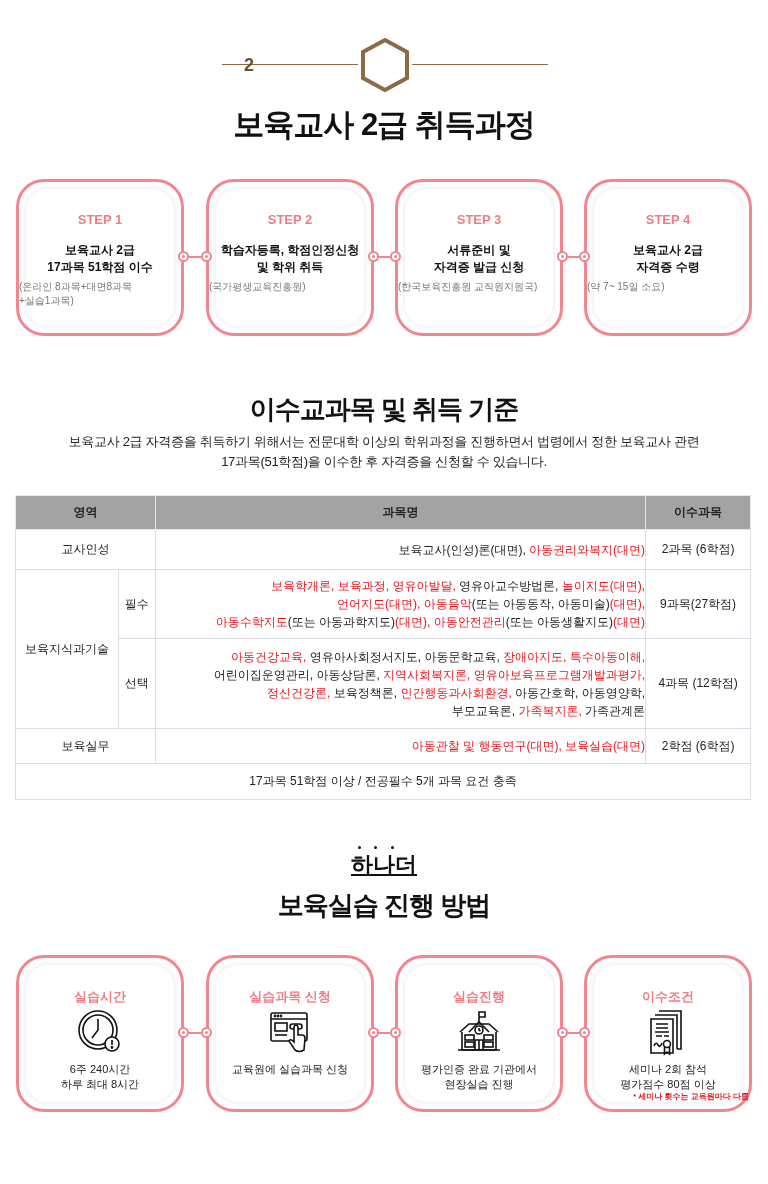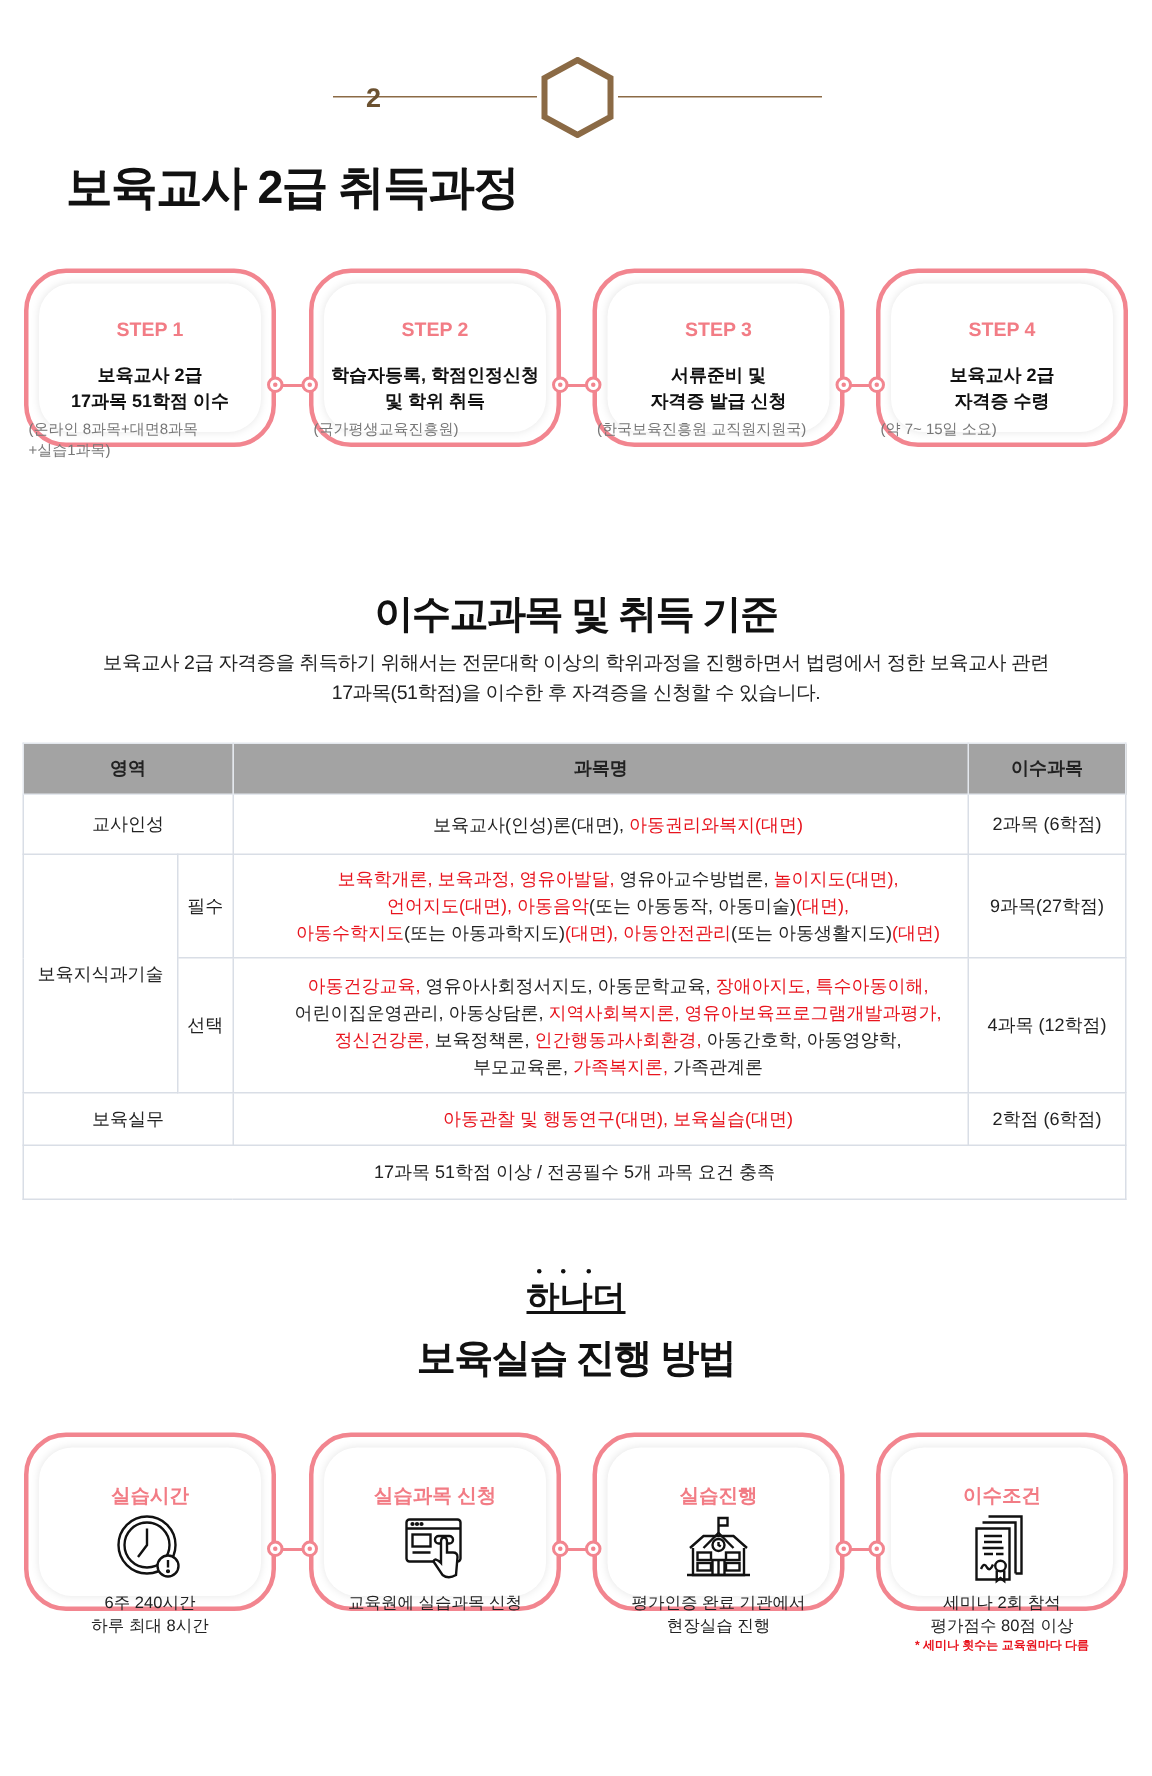--- a/index.html
+++ b/index.html
@@ -7,59 +7,59 @@
   body { font-family: "Liberation Sans", "DejaVu Sans", sans-serif; color: #111; position: relative; }
 
   
   .badge-wrap { position: absolute; left: 222px; top: 38px; width: 326px; height: 54px; }
   .badge-line { position: absolute; top: 26px; height: 1px; background: #8b6a45; }
   .badge-line.l { left: 0; width: 136px; }
   .badge-line.r { right: 0; width: 136px; }
   .hex { position: absolute; left: 136px; top: 0; width: 54px; height: 54px; }
   .hex-num { position: absolute; left: 0; top: 0; width: 54px; height: 54px; line-height: 54px; text-align: center; font-size: 18px; color: #6b5130; font-weight: bold; }
 
-  .title1 { position: absolute; left: 0; width: 768px; top: 104px; font-size: 31px; font-weight: bold; letter-spacing: -1px; color: #111; padding-left: 44px; }
+  .title1 { position: absolute; left: 0; width: 768px; top: 104px; text-align: center; font-size: 31px; font-weight: bold; letter-spacing: -1px; color: #111; }
 
   
   .cards { position: absolute; left: 0; width: 768px; }
-  .card { position: absolute; width: 168px; height: 119px; border: 3px solid #f2858f; border-radius: 28px; background: #fff; }
+  .card { position: absolute; width: 168px; height: 157px; border: 3px solid #f2858f; border-radius: 28px; background: #fff; }
   .card-inner { position: absolute; left: 7px; top: 7px; right: 7px; bottom: 7px; border-radius: 22px; box-shadow: 0 0 6px rgba(0,0,0,0.10); background: #fff; }
   .card .step { position: absolute; left: 0; right: 0; top: 30px; text-align: center; font-size: 13px; font-weight: bold; color: #f27c85; }
   .card .main { position: absolute; left: 0; right: 0; top: 60px; text-align: center; font-size: 12px; font-weight: bold; line-height: 17px; color: #111; }
   .card .sub { position: absolute; left: 0; right: 0; font-size: 10px; line-height: 14px; color: #777; }
   .connector { position: absolute; height: 2px; background: #f2858f; }
   .dot { position: absolute; width: 11px; height: 11px; border-radius: 50%; background: #fff; border: 2px solid #f2858f; }
   .dot::after { content: ""; position: absolute; left: 2px; top: 2px; width: 3px; height: 3px; border-radius: 50%; background: #f2858f; }
 
   
   .title2 { position: absolute; left: 0; width: 768px; top: 392px; text-align: center; font-size: 26px; font-weight: bold; letter-spacing: -1px; }
   .desc { position: absolute; left: 0; width: 768px; top: 432px; text-align: center; font-size: 13px; line-height: 20px; color: #222; letter-spacing: -0.3px; }
 
   table.crit { position: absolute; left: 15px; top: 495px; width: 736px; border-collapse: collapse; font-size: 12px; color: #222; }
   table.crit th, table.crit td { border: 1px solid #d9dee6; }
   table.crit thead th { background: #a3a3a3; height: 34px; font-weight: bold; font-size: 12px; color: #222; border-color: #e4e8ee; }
   table.crit td { text-align: center; vertical-align: middle; }
-  table.crit td.subj { text-align: center; padding-left: 23px; line-height: 18px; }
+  table.crit td.subj { text-align: right; padding-left: 23px; line-height: 18px; }
   .red { color: #e8141e; }
   .row-teacher td { height: 40px; }
   .row-req td { height: 69px; }
   .row-opt td { height: 90px; }
   .row-prac td { height: 35px; }
   .row-total td { height: 36px; }
 
   
   .title3a { position: absolute; left: 0; width: 768px; top: 850px; text-align: center; font-size: 22px; font-weight: bold; color: #111; text-decoration: underline; }
   .dots3 { position: absolute; top: 846px; left: 357px; width: 60px; height: 6px; }
   .dots3 span { position: absolute; top: 0; width: 3px; height: 3px; border-radius: 50%; background: #111; }
   .title3b { position: absolute; left: 0; width: 768px; top: 888px; text-align: center; font-size: 26px; font-weight: bold; letter-spacing: -1px; }
 
   .pcard .ptitle { position: absolute; left: 0; right: 0; top: 30px; text-align: center; font-size: 13px; font-weight: bold; color: #f27c85; }
   .pcard .picon { position: absolute; left: 50%; top: 50px; width: 50px; height: 48px; margin-left: -25px; }
   .pcard .pdesc { position: absolute; left: 0; right: 0; top: 104px; text-align: center; font-size: 11px; line-height: 15px; color: #222; }
-  .pcard .pnote { position: absolute; left: 0; right: 0; top: 133px; text-align: center; font-size: 8px; color: #e8141e; font-weight: bold; }
+  .pcard .pnote { position: absolute; left: 0; right: 0; top: 133px; text-align: right; font-size: 8px; color: #e8141e; font-weight: bold; }
 </style>
 </head>
 <body>
 
 <div class="badge-wrap">
   <div class="badge-line l"></div>
   <div class="badge-line r"></div>
   <svg class="hex" viewBox="0 0 54 54">
     <polygon points="27,2 49,14 49,40 27,52 5,40 5,14" fill="#fff" stroke="#8b6a45" stroke-width="4"></polygon>
   </svg>

